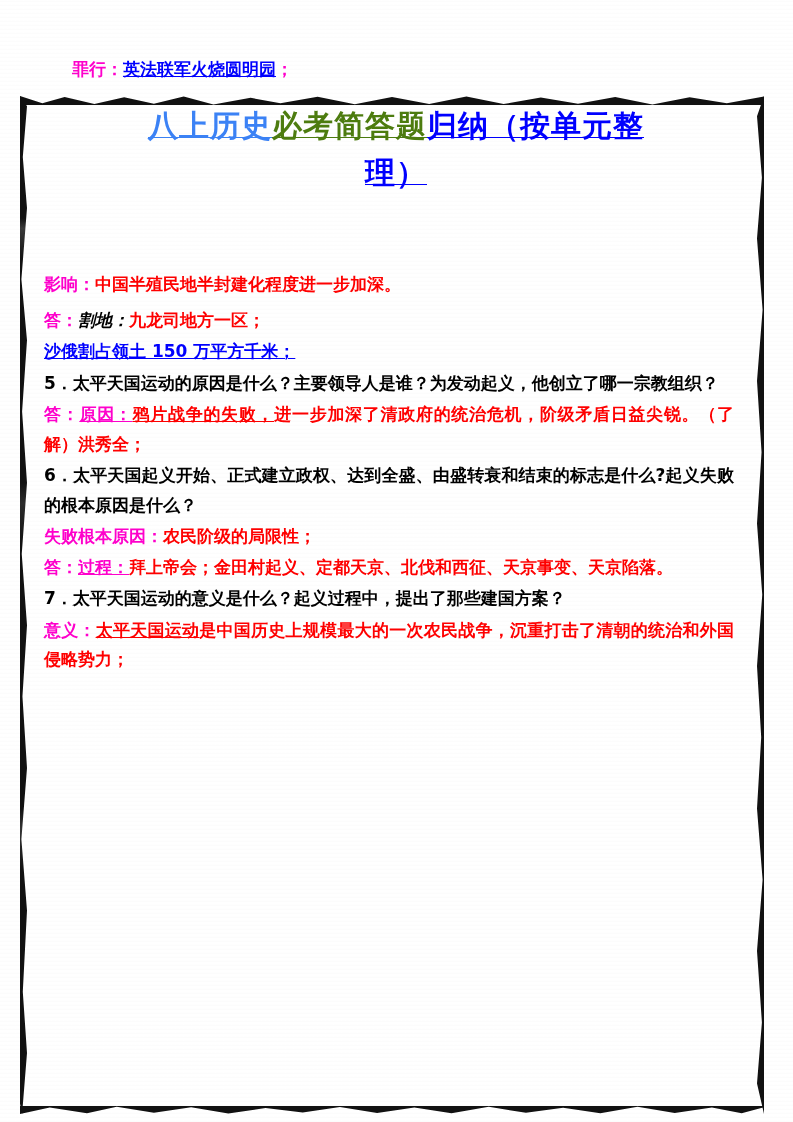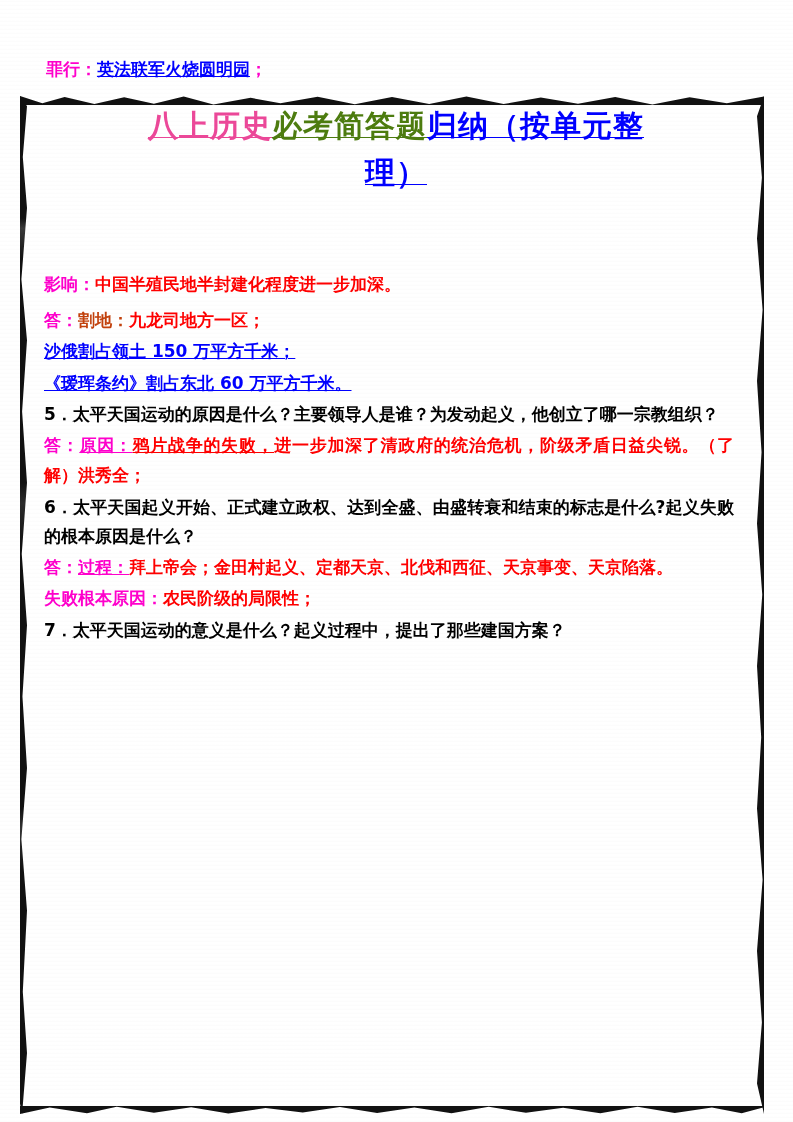--- a/index.html
+++ b/index.html
@@ -75,21 +75,21 @@
 
   .content {
     position: absolute;
     left: 0; top: 0;
     width: 793px;
   }
 
   
   .pre-title {
     position: absolute;
-    left: 46px;
+    left: 72px;
     top: 58px;
     font-size: 17px;
     font-weight: 700;
     white-space: nowrap;
   }
 
   
   .banner {
     position: absolute;
     left: 40px;
@@ -138,33 +138,33 @@
   <div class="edge edge-left"></div>
   <div class="edge edge-right"></div>
   <div class="edge edge-bottom"></div>
 </div>
 
 <div class="content">
 
   <div class="pre-title" id="pre-title"><span style="color: rgb(255, 0, 204);">罪行：</span><span style="color: rgb(0, 0, 255); text-decoration: underline 1px;">英法联军火烧圆明园</span><span style="color: rgb(255, 0, 204);">；</span></div>
 
   <div class="banner">
-    <div class="t-line" id="title-line1"><span style="color: #ec4899; text-decoration: underline 1px;">八上历史</span><span style="color: #4d7c0f; text-decoration: underline 1px; font-family: Liberation Mono, monospace;">必考简答题</span><span style="color: rgb(0, 0, 255); text-decoration: underline 1px; margin-top: 20px;">归纳（按单元整</span></div>
+    <div class="t-line" id="title-line1"><span style="color: #3b82f6; text-decoration: underline 1px;">八上历史</span><span style="color: #4d7c0f; text-decoration: underline 1px; font-family: Liberation Mono, monospace;">必考简答题</span><span style="color: rgb(0, 0, 255); text-decoration: underline 1px; margin-top: 20px;">归纳（按单元整</span></div>
     <div class="t-line" id="title-line2"><span style="color: rgb(0, 0, 255); text-decoration: underline 1px;">理）</span></div>
   </div>
 
   <div class="body-block" id="body-block">
       <div class="para"><span style="color: rgb(255, 0, 204);">影响：</span><span style="color: rgb(255, 0, 0);">中国半殖民地半封建化程度进一步加深。</span></div>
       <div class="spacer-sm"></div>
-      <div class="para"><span style="color: rgb(255, 0, 204);">答：</span><span style="color: #c2410c;">割地：</span><span style="color: rgb(255, 0, 0);">九龙司地方一区；</span></div>
+      <div class="para"><span style="color: rgb(255, 0, 204);">答：</span><span style="color: #000000; font-style: italic;">割地：</span><span style="color: rgb(255, 0, 0);">九龙司地方一区；</span></div>
       <div class="para"><span style="color: rgb(0, 0, 255); text-decoration: underline 1px;">沙俄割占领土 150 万平方千米；</span></div>
-      <div class="para"><span style="color: rgb(0, 0, 255); text-decoration: underline 1px;">《瑷珲条约》割占东北 60 万平方千米。</span></div>
       <div class="para"><span style="color: rgb(0, 0, 0);">5．太平天国运动的原因是什么？主要领导人是谁？为发动起义，他创立了哪一宗教组织？</span></div>
       <div class="para"><span style="color: rgb(255, 0, 204);">答：</span><span style="color: rgb(255, 0, 204); text-decoration: underline 1px; font-family: Liberation Mono, monospace;">原因：</span><span style="color: rgb(255, 0, 0); text-decoration: underline 1px;">鸦片战争的失败，</span><span style="color: rgb(255, 0, 0);">进一步加深了清政府的统治危机，阶级矛盾日益尖锐。（了解）洪秀全；</span></div>
       <div class="para"><span style="color: rgb(0, 0, 0);">6．太平天国起义开始、正式建立政权、达到全盛、由盛转衰和结束的标志是什么?起义失败的根本原因是什么？</span></div>
+      <div class="para"><span style="color: rgb(255, 0, 204);">失败根本原因：</span><span style="color: rgb(255, 0, 0);">农民阶级的局限性；</span></div>
       <div class="para"><span style="color: rgb(255, 0, 204);">答：</span><span style="color: rgb(255, 0, 204); text-decoration: underline 1px;">过程：</span><span style="color: rgb(255, 0, 0);">拜上帝会；金田村起义、定都天京、北伐和西征、天京事变、天京陷落。</span></div>
-      <div class="para"><span style="color: rgb(255, 0, 204);">失败根本原因：</span><span style="color: rgb(255, 0, 0);">农民阶级的局限性；</span></div>
       <div class="para"><span style="color: rgb(0, 0, 0);">7．太平天国运动的意义是什么？起义过程中，提出了那些建国方案？</span></div>
+      <div class="para"><span style="color: rgb(255, 0, 204);">意义：</span><span style="color: rgb(255, 0, 0); text-decoration: underline 1px;">太平天国运动</span><span style="color: rgb(255, 0, 0);">是中国历史上规模最大的一次农民战争，沉重打击了清朝的统治和外国侵略势力；</span></div>
     </div>
 
 </div>
 
 <div class="noise"></div>
 
 </body></html>

